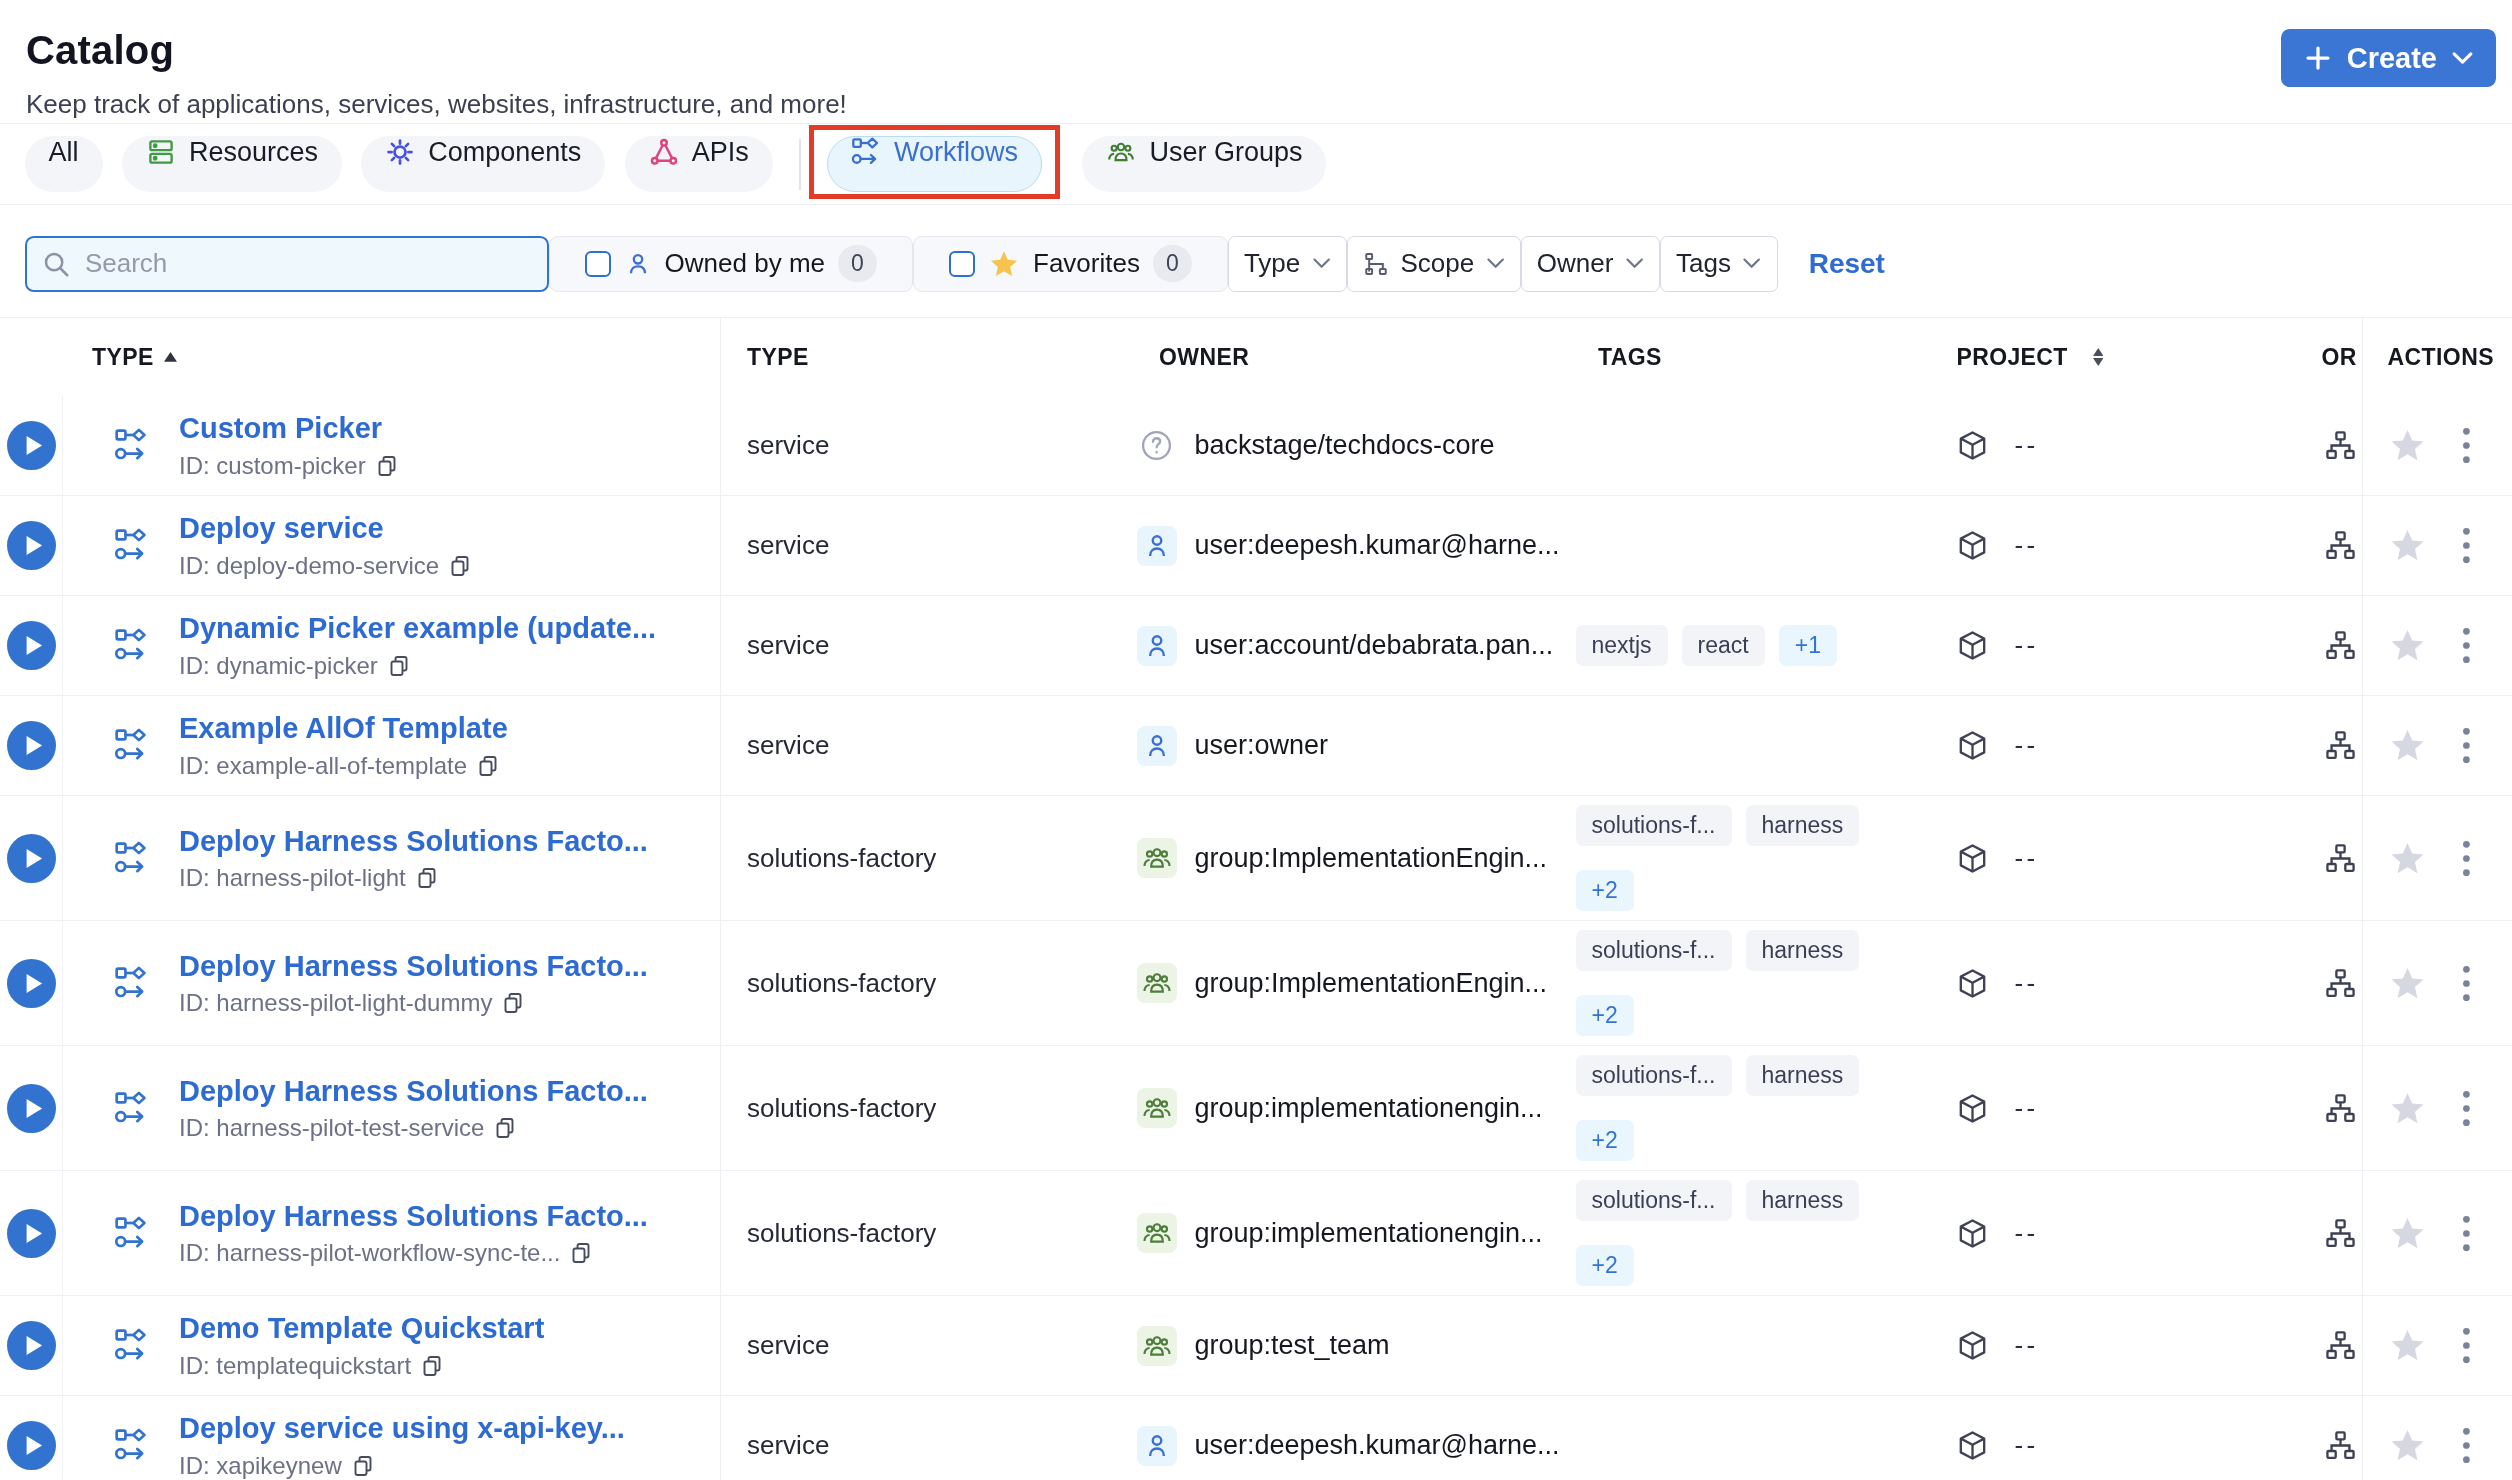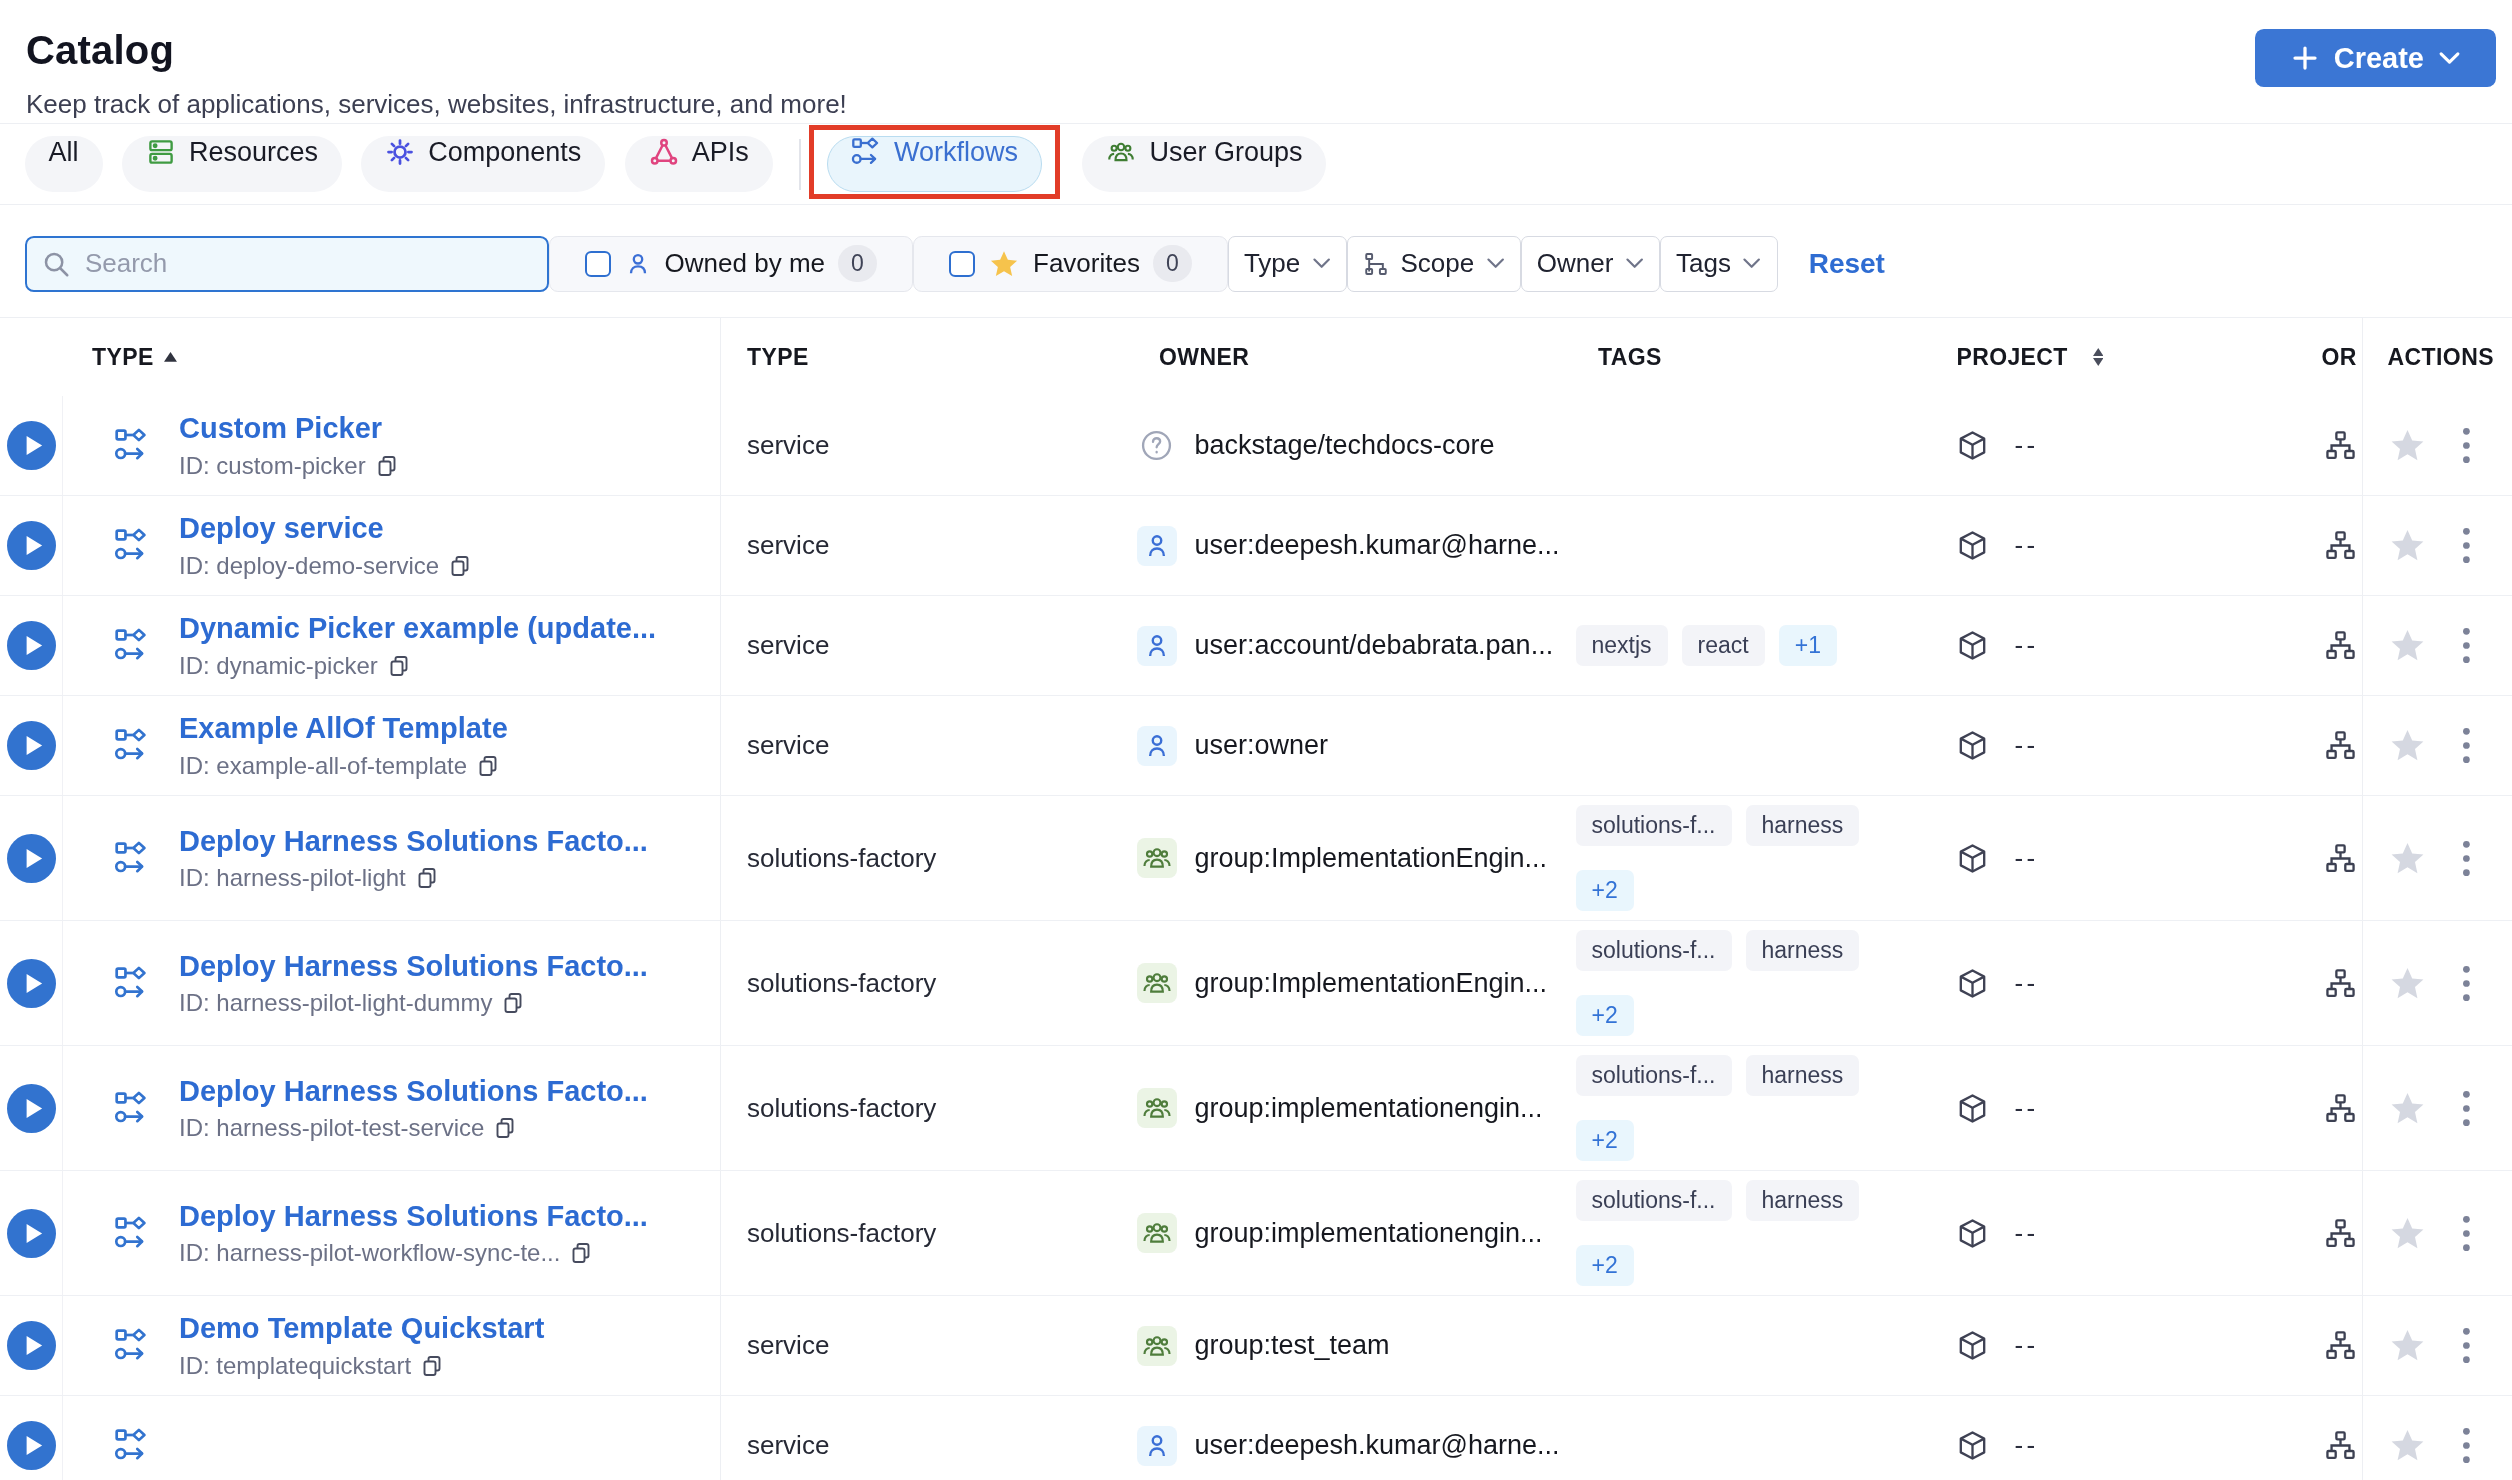--- a/index.html
+++ b/index.html
@@ -4,21 +4,21 @@
 <style>
   *{box-sizing:border-box}
   html,body{margin:0;padding:0}
   body{width:2512px;height:1481px;overflow:hidden;background:#fff;position:relative;
        font-family:"Liberation Sans","DejaVu Sans",sans-serif;color:#1c1e29;}
 
   
   .top{height:123px;padding:21px 24.6px 0 26px;position:relative}
   .page-title{font-size:40px;font-weight:700;margin:7px 0 16px;color:#121420;letter-spacing:0.2px}
   .page-sub{font-size:26px;color:#3c3f52}
-  .create-btn{position:absolute;top:29px;right:16px;height:58px;padding:0 35px;border:none;cursor:pointer;
+  .create-btn{position:absolute;top:29px;right:16px;height:58px;padding:0 22px;border:none;cursor:pointer;
     background:#3b76d4;color:#fff;border-radius:8.8px;display:inline-flex;align-items:center;gap:14px;
     font-size:29px;font-weight:700;font-family:inherit}
 
   
   .tabs{height:82px;display:flex;align-items:center;gap:19.3px;padding:0 24.6px;
         border-top:1.8px solid #edeff3;border-bottom:1.8px solid #edeff3}
   .tab{height:56px;border-radius:878px;background:#f4f5f8;display:inline-flex;align-items:flex-start;gap:13px;
        padding:0 23px;font-size:27px;color:#191b26;border:1.8px solid transparent;cursor:pointer}
   .tab.active{background:#e9f5fc;border-color:#b9dcf0;color:#3a6fd0}
   .vsep{width:1.8px;height:51px;background:#e2e4ea;margin:0 7px}
@@ -1091,20 +1091,32 @@
       <span style="display:flex;flex:none">
         <svg width="35" height="35" viewBox="0 0 26 26" fill="none" stroke="#3273cf" stroke-width="2" stroke-linejoin="round">
           <rect x="2" y="2" width="6.5" height="6.5" rx="1"></rect>
             <path d="M8.5 5.2 H14"></path>
           <path d="M18.5 1.4 L22.6 5.2 L18.5 9 L14.4 5.2 Z"></path>
           <circle cx="5" cy="19" r="3.3"></circle>
             <path d="M8.3 19 H20.5" stroke-linecap="round"></path>
           <path d="M17.3 15.6 L20.9 19 L17.3 22.4" stroke-linecap="round"></path>
         </svg>
       </span>
+      <div class="nameblock">
+        <a class="name-link">Deploy service using x-api-key...</a>
+        <div class="idline">
+          <span class="id-text">ID: xapikeynew</span>
+          <span class="copy">
+            <svg width="24" height="24" viewBox="0 0 24 24" fill="none" stroke="#464b5e" stroke-width="1.9">
+              <rect x="8.5" y="3" width="11" height="13.5" rx="2"></rect>
+                <rect x="4.5" y="7.5" width="11" height="13.5" rx="2" fill="#fff"></rect>
+            </svg>
+          </span>
+        </div>
+      </div>
     </div>
     <div class="c c-type">
         <span class="type-text">service</span>
       </div>
     <div class="c c-owner">
       <span class="ownerbox user">
           <svg width="30" height="30" viewBox="0 0 24 24" fill="none" stroke="#3b6fd6" stroke-width="1.9">
             <circle cx="12" cy="7.6" r="3.4"></circle>
             <path d="M6.5 20 C6.5 15.9 9 14 12 14 C15 14 17.5 15.9 17.5 20"></path>
           </svg>

